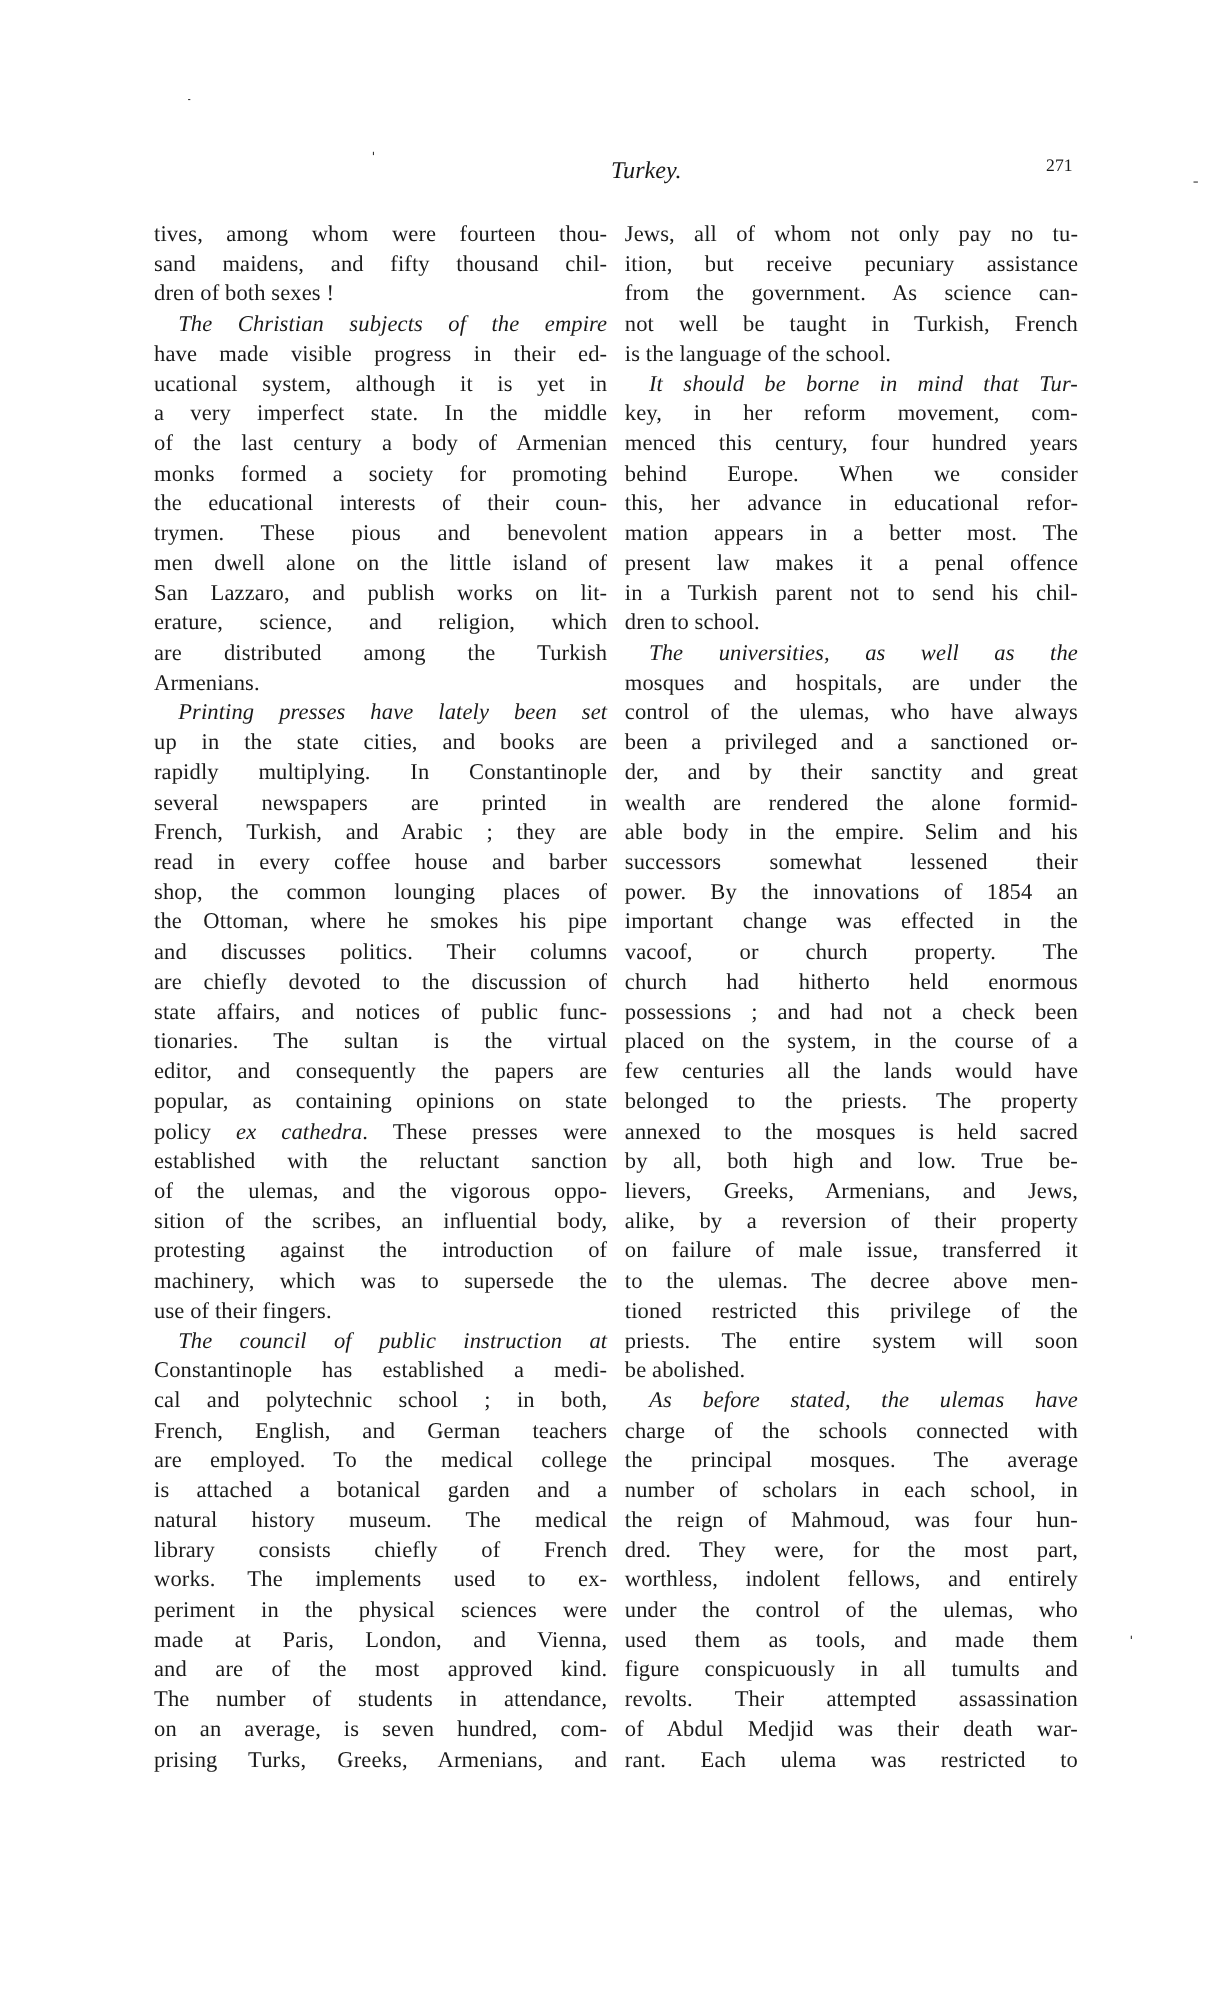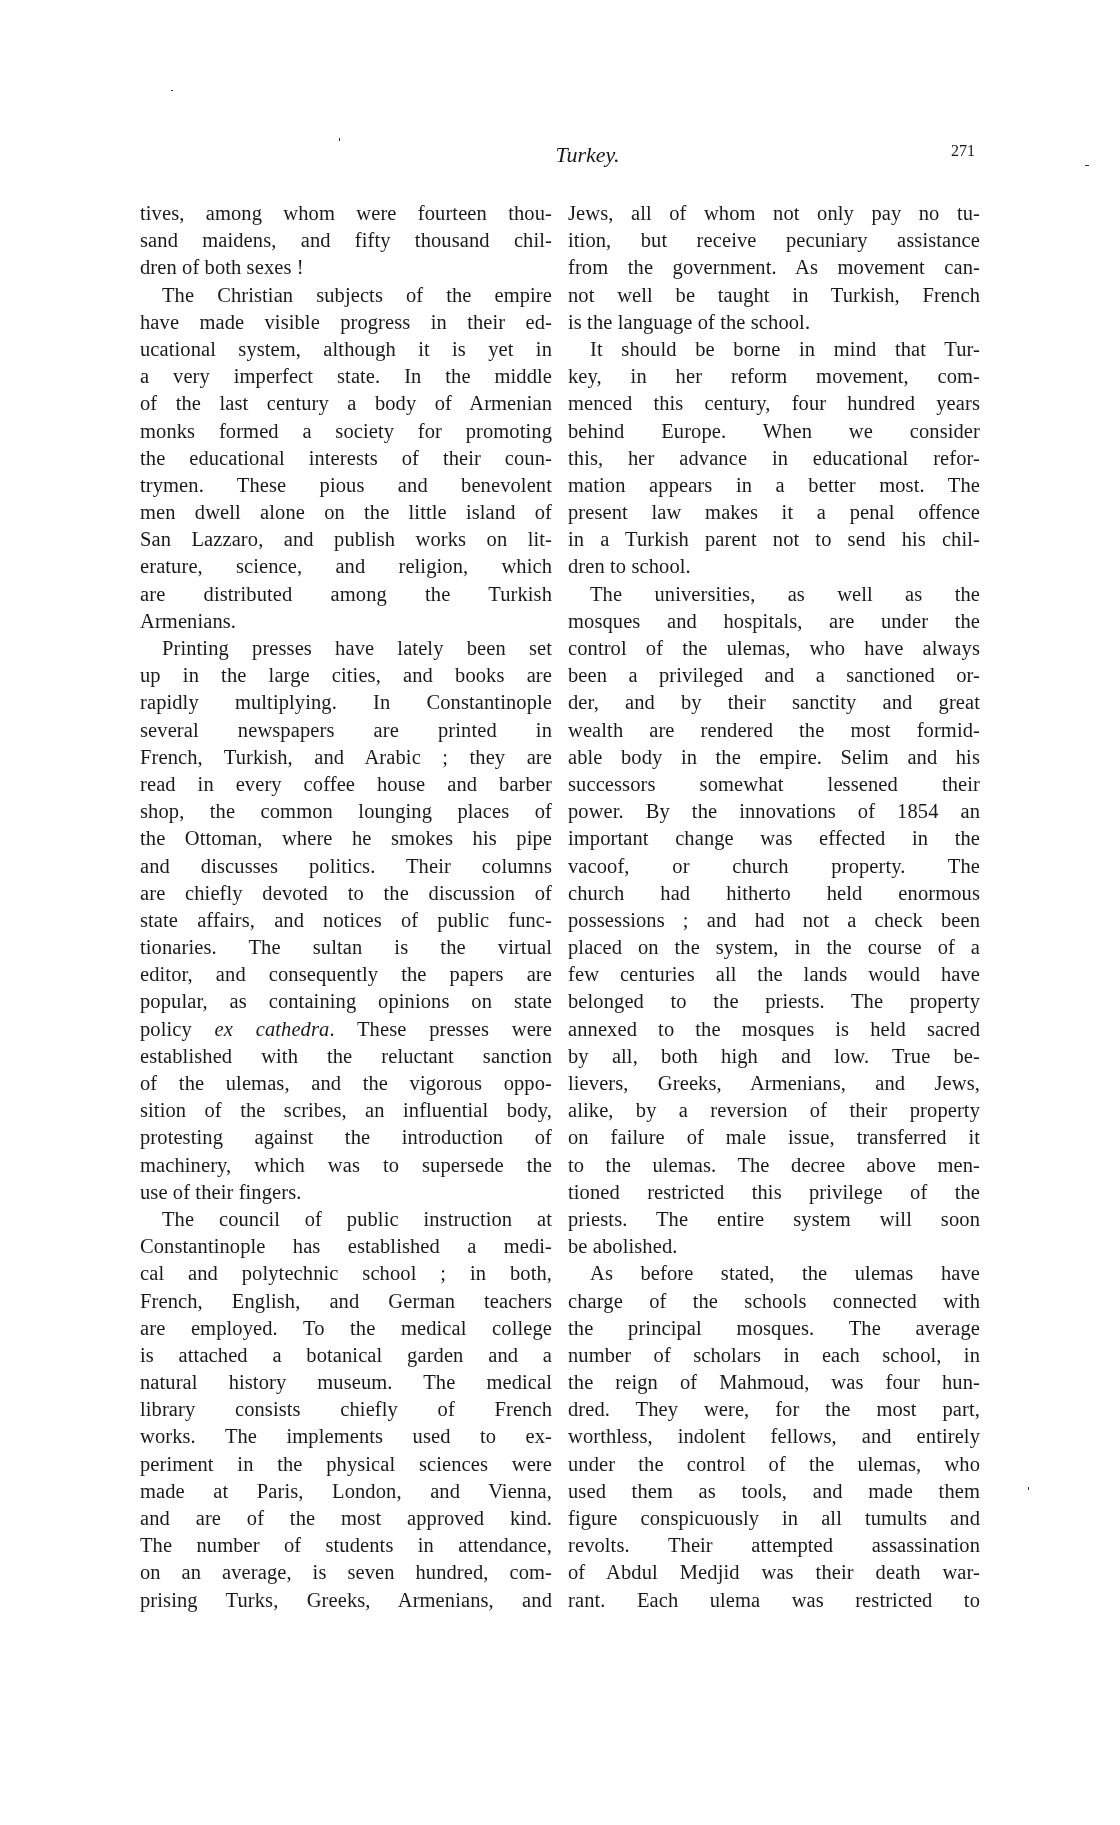--- a/index.html
+++ b/index.html
@@ -66,20 +66,21 @@
     white-space: nowrap;
     text-align: justify;
     text-align-last: justify;
     letter-spacing: 0.1px;
   }
   .line.last {
     text-align-last: left;
   }
   .line.indent {
     padding-left: 22px;
+    font-style: italic;
   }
   .speck {
     position: absolute;
     background: #333;
   }
 </style>
 </head>
 <body>
 
 <div class="page">
@@ -106,21 +107,21 @@
         <span class="line">of the last century a body of Armenian</span>
         <span class="line">monks formed a society for promoting</span>
         <span class="line">the educational interests of their coun-</span>
         <span class="line">trymen. These pious and benevolent</span>
         <span class="line">men dwell alone on the little island of</span>
         <span class="line">San Lazzaro, and publish works on lit-</span>
         <span class="line">erature, science, and religion, which</span>
         <span class="line">are distributed among the Turkish</span>
         <span class="line last">Armenians.</span>
         <span class="line indent">Printing presses have lately been set</span>
-        <span class="line">up in the large cities, and books are</span>
+        <span class="line">up in the state cities, and books are</span>
         <span class="line">rapidly multiplying. In Constantinople</span>
         <span class="line">several newspapers are printed in</span>
         <span class="line">French, Turkish, and Arabic ; they are</span>
         <span class="line">read in every coffee house and barber</span>
         <span class="line">shop, the common lounging places of</span>
         <span class="line">the Ottoman, where he smokes his pipe</span>
         <span class="line">and discusses politics. Their columns</span>
         <span class="line">are chiefly devoted to the discussion of</span>
         <span class="line">state affairs, and notices of public func-</span>
         <span class="line">tionaries. The sultan is the virtual</span>
@@ -145,38 +146,38 @@
         <span class="line">periment in the physical sciences were</span>
         <span class="line">made at Paris, London, and Vienna,</span>
         <span class="line">and are of the most approved kind.</span>
         <span class="line">The number of students in attendance,</span>
         <span class="line">on an average, is seven hundred, com-</span>
         <span class="line">prising Turks, Greeks, Armenians, and</span>
       </div>
     <div class="column right" id="col-right">
         <span class="line">Jews, all of whom not only pay no tu-</span>
         <span class="line">ition, but receive pecuniary assistance</span>
-        <span class="line">from the government. As movement can-</span>
+        <span class="line">from the government. As science can-</span>
         <span class="line">not well be taught in Turkish, French</span>
         <span class="line last">is the language of the school.</span>
         <span class="line indent">It should be borne in mind that Tur-</span>
         <span class="line">key, in her reform movement, com-</span>
         <span class="line">menced this century, four hundred years</span>
         <span class="line">behind Europe. When we consider</span>
         <span class="line">this, her advance in educational refor-</span>
         <span class="line">mation appears in a better most. The</span>
         <span class="line">present law makes it a penal offence</span>
         <span class="line">in a Turkish parent not to send his chil-</span>
         <span class="line last">dren to school.</span>
         <span class="line indent">The universities, as well as the</span>
         <span class="line">mosques and hospitals, are under the</span>
         <span class="line">control of the ulemas, who have always</span>
         <span class="line">been a privileged and a sanctioned or-</span>
         <span class="line">der, and by their sanctity and great</span>
-        <span class="line">wealth are rendered the most formid-</span>
+        <span class="line">wealth are rendered the alone formid-</span>
         <span class="line">able body in the empire. Selim and his</span>
         <span class="line">successors somewhat lessened their</span>
         <span class="line">power. By the innovations of 1854 an</span>
         <span class="line">important change was effected in the</span>
         <span class="line">vacoof, or church property. The</span>
         <span class="line">church had hitherto held enormous</span>
         <span class="line">possessions ; and had not a check been</span>
         <span class="line">placed on the system, in the course of a</span>
         <span class="line">few centuries all the lands would have</span>
         <span class="line">belonged to the priests. The property</span>

